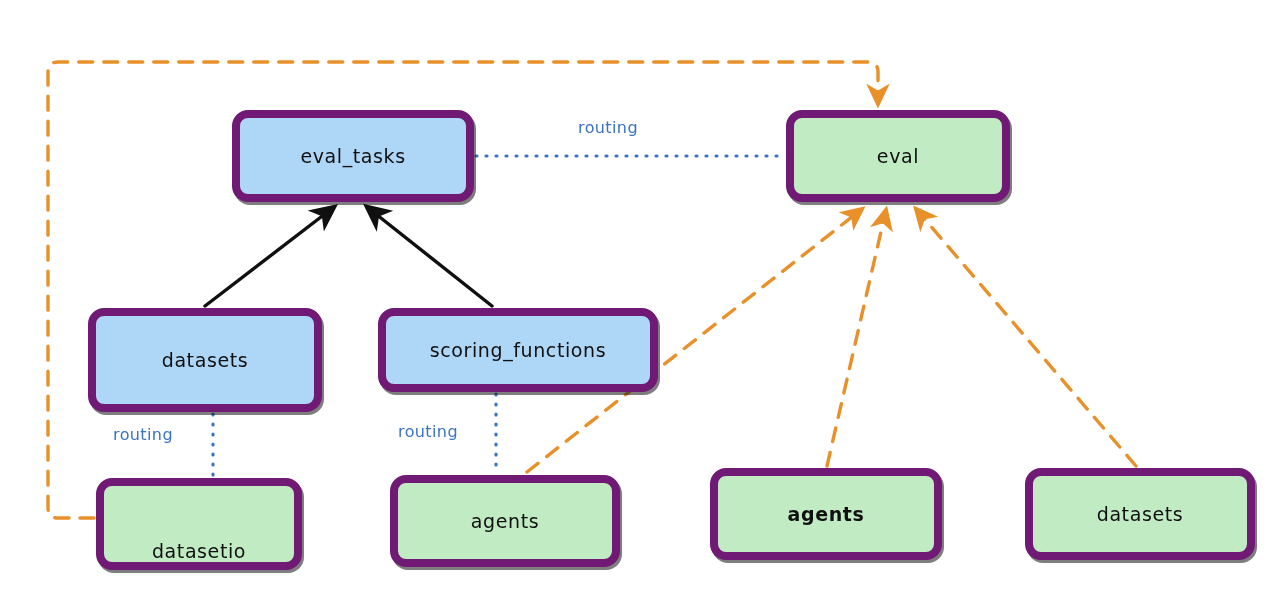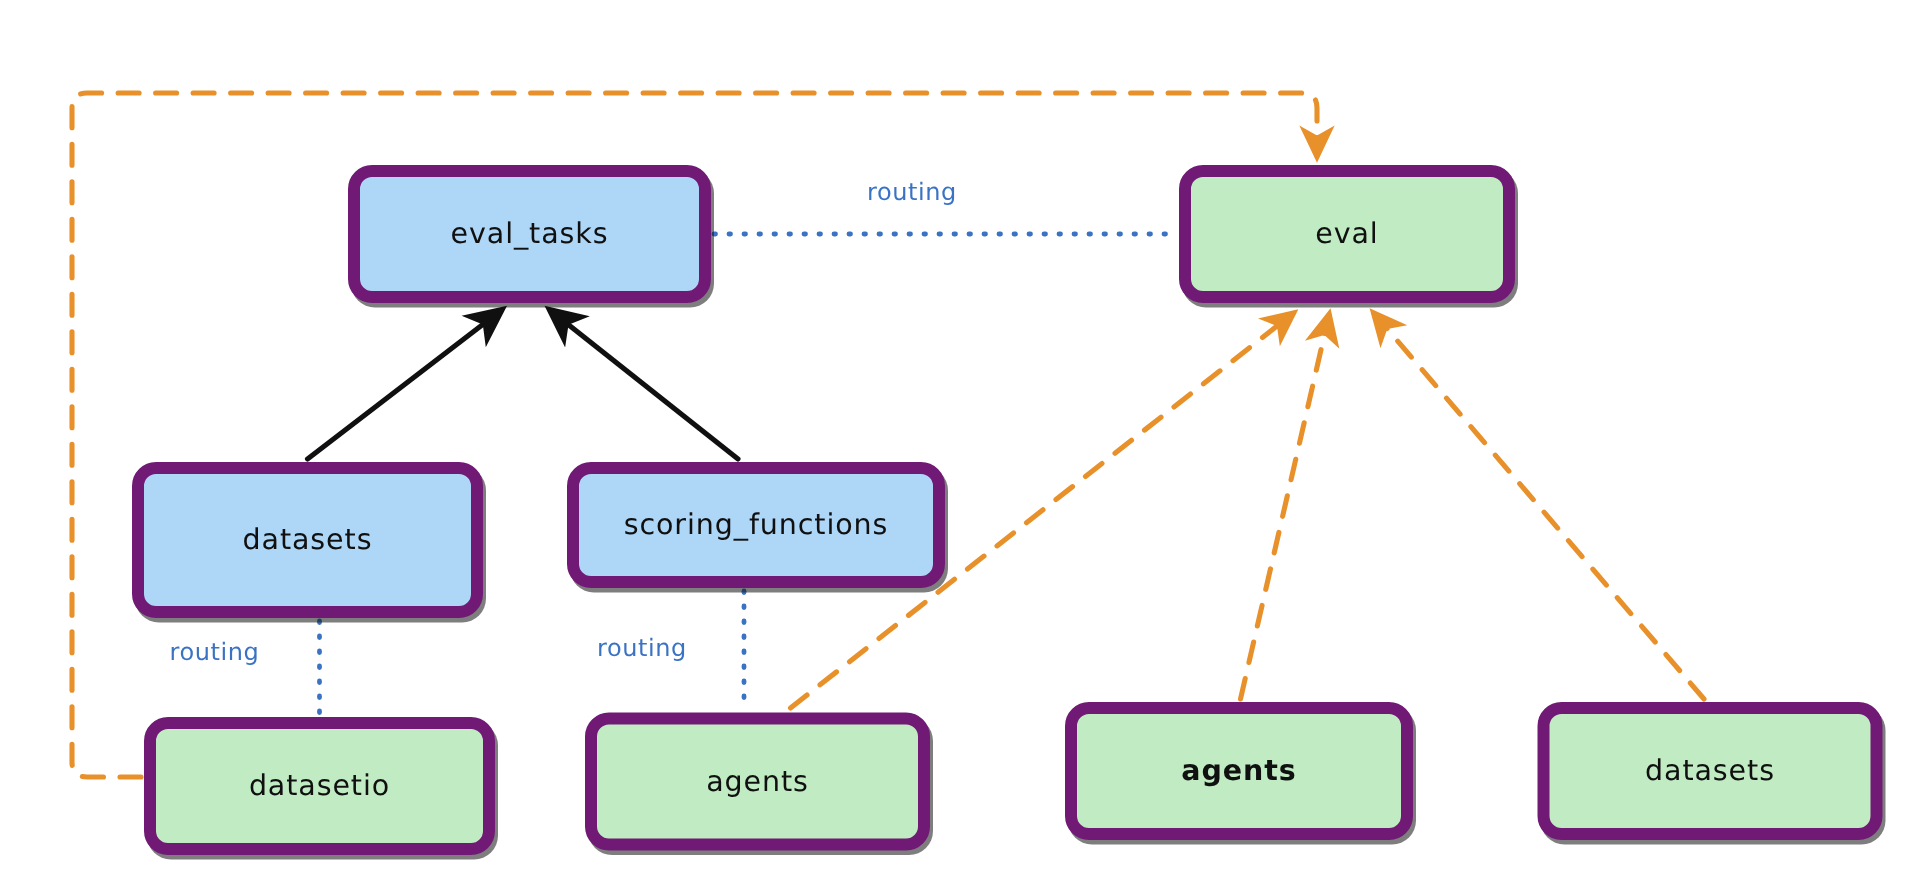--- a/index.html
+++ b/index.html
@@ -101,25 +101,25 @@
   </div>
 
   <div class="node green" style="left:786px; top:110px; width:224px; height:92px;">
     <span class="node-label">eval</span>
   </div>
 
   <div class="node blue" style="left:88px; top:308px; width:234px; height:104px;">
     <span class="node-label">datasets</span>
   </div>
 
-  <div class="node blue" style="left:378px; top:308px; width:252px; height:84px;">
+  <div class="node blue" style="left:378px; top:308px; width:280px; height:84px;">
     <span class="node-label">scoring_functions</span>
   </div>
 
-  <div class="node green" style="left:96px; top:478px; width:234px; height:92px;">
+  <div class="node green" style="left:96px; top:478px; width:206px; height:92px;align-items:flex-end;">
     <span class="node-label">datasetio</span>
   </div>
 
   <div class="node green" style="left:390px; top:475px; width:230px; height:92px;">
     <span class="node-label">agents</span>
   </div>
 
   <div class="node green" style="left:710px; top:468px; width:232px; height:92px;font-weight:bold;">
     <span class="node-label">agents</span>
   </div>

